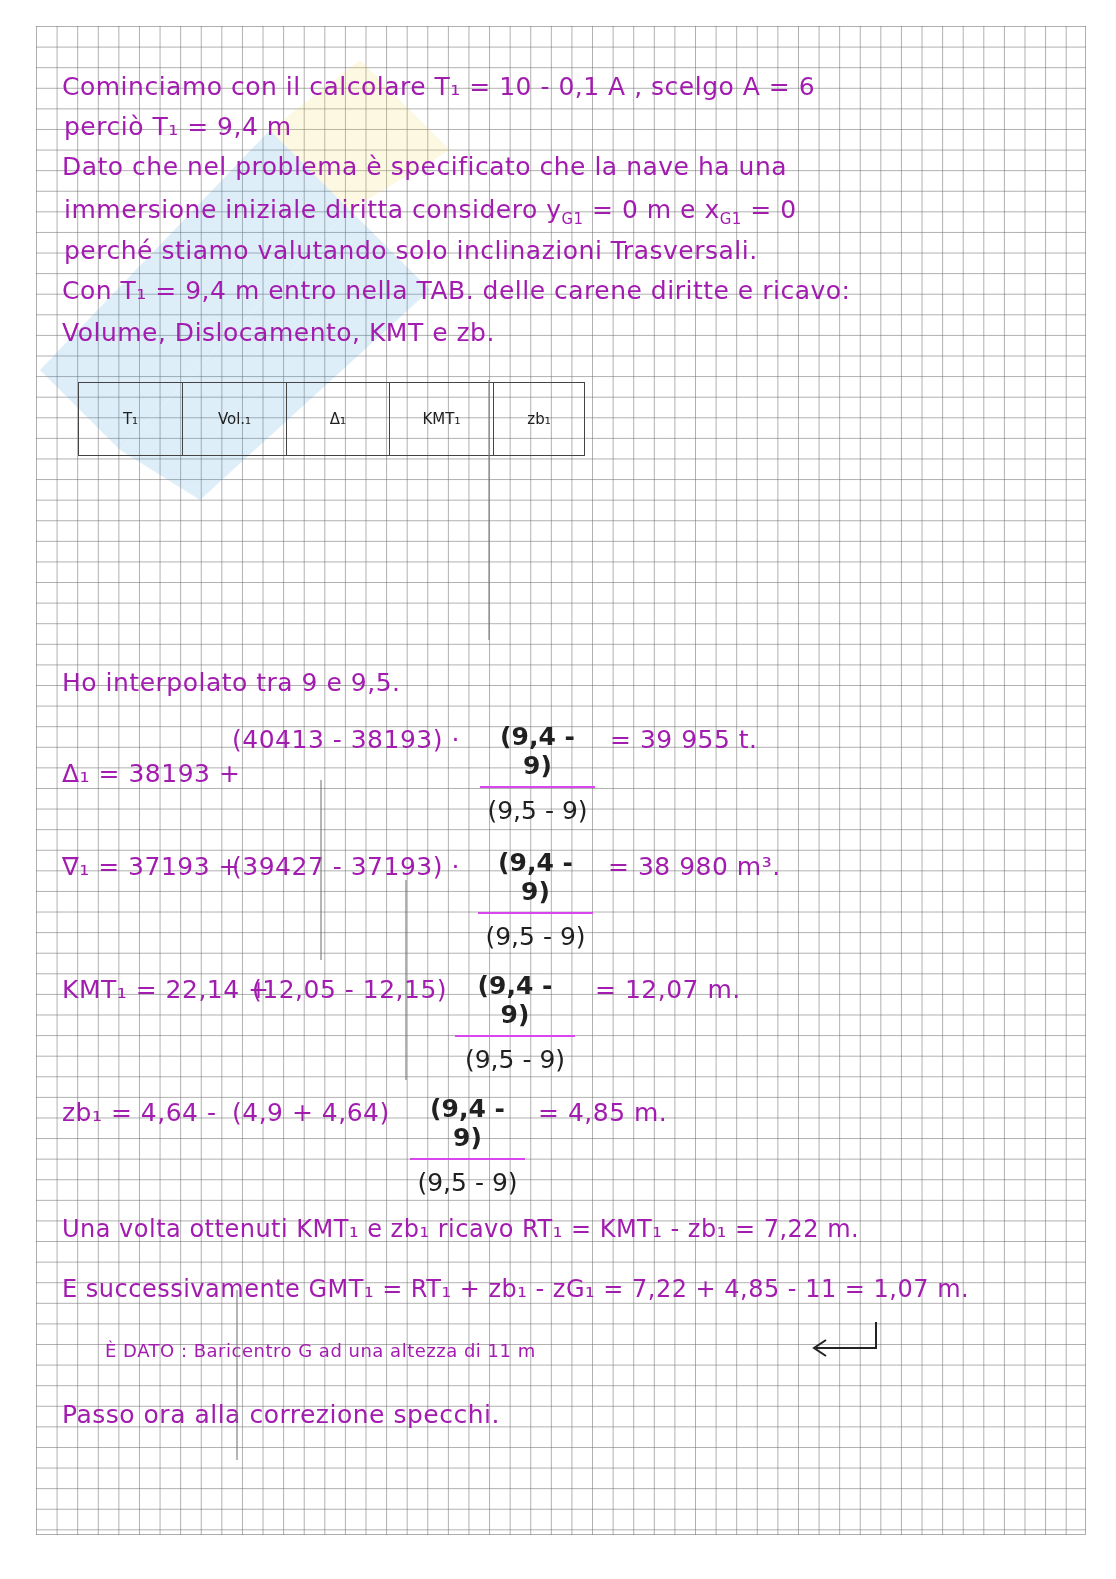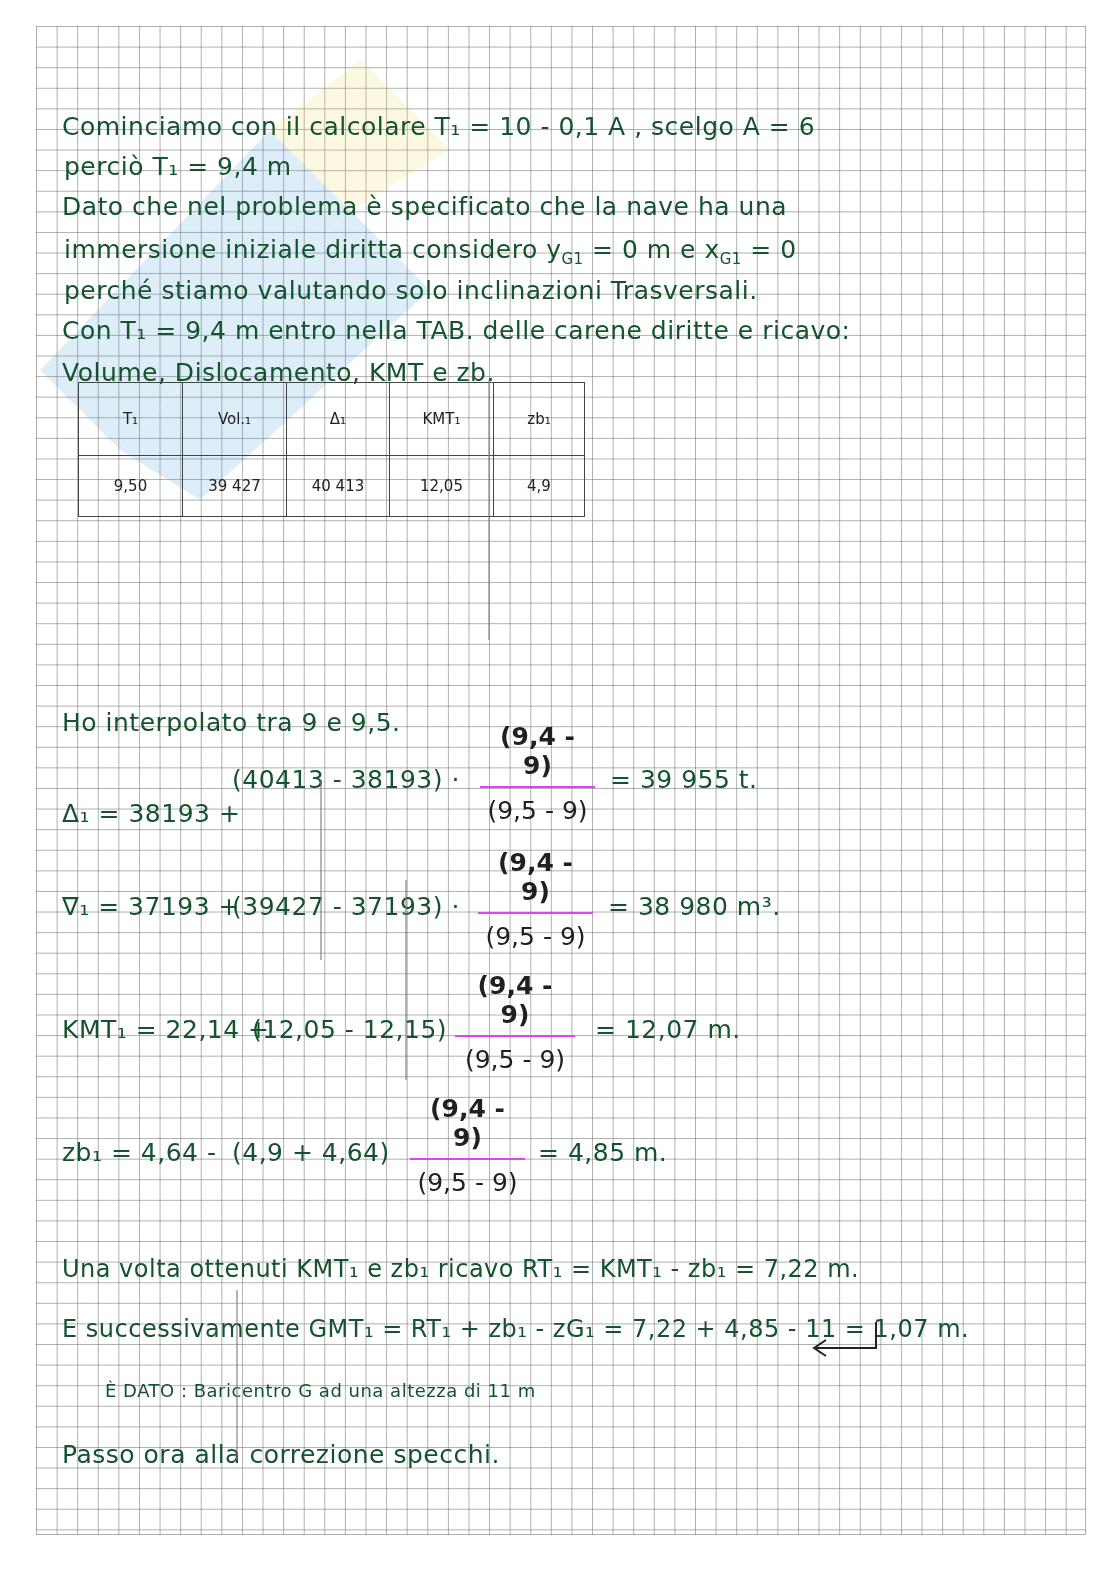--- a/index.html
+++ b/index.html
@@ -14,21 +14,21 @@
       linear-gradient(to bottom, rgba(110,110,110,0.55) 1px, transparent 1px);
     background-size: 20.6px 20.6px;
     border-right: 1px solid rgba(110,110,110,0.55);
     border-bottom: 1px solid rgba(110,110,110,0.55);
   }
   .watermark {
     position: absolute; left: 20px; top: 40px; width: 520px; height: 460px; pointer-events: none;
   }
   .hw {
     position: absolute; white-space: nowrap; font-family: "DejaVu Sans", sans-serif;
-    font-size: 25px; letter-spacing: 0.5px; color: #14532d; font-weight: normal; margin-top: 40px;
+    font-size: 25px; letter-spacing: 0.5px; color: #a21caf; font-weight: normal;
   }
   sub { font-size: 60%; }
   
   .tbl {
     position: absolute; left: 78px; top: 382px; border-collapse: collapse;
     font-family: "DejaVu Sans", sans-serif; font-size: 15px; color: #202020;
   }
   .tbl th, .tbl td {
     border: 1.6px solid #444; height: 60px; text-align: center; font-weight: normal; padding: 0;
   }
@@ -69,27 +69,20 @@
   <thead>
     <tr>
       <th class="c0">T₁</th>
       <th class="c1">Vol.₁</th>
       <th class="c2">Δ₁</th>
       <th class="c3">KMT₁</th>
       <th class="c4">zb₁</th>
     </tr>
   </thead>
   <tbody>
-    <tr>
-      <td>9,50</td>
-      <td>39 427</td>
-      <td>40 413</td>
-      <td>12,05</td>
-      <td>4,9</td>
-    </tr>
   </tbody>
 </table>
 
 <div class="hw" style="left:62px; top:668px;">Ho interpolato tra 9 e 9,5.</div>
 
 <div class="hw" style="left:62px; top:759px;">Δ₁ = 38193 +</div>
 <div class="hw" style="left:232px; top:725px;">(40413 - 38193) ·</div>
 <div class="frac" style="left:480px; top:722px; width:115px;">
   <span class="num">(9,4 - 9)</span>
   <span class="den">(9,5 - 9)</span>

